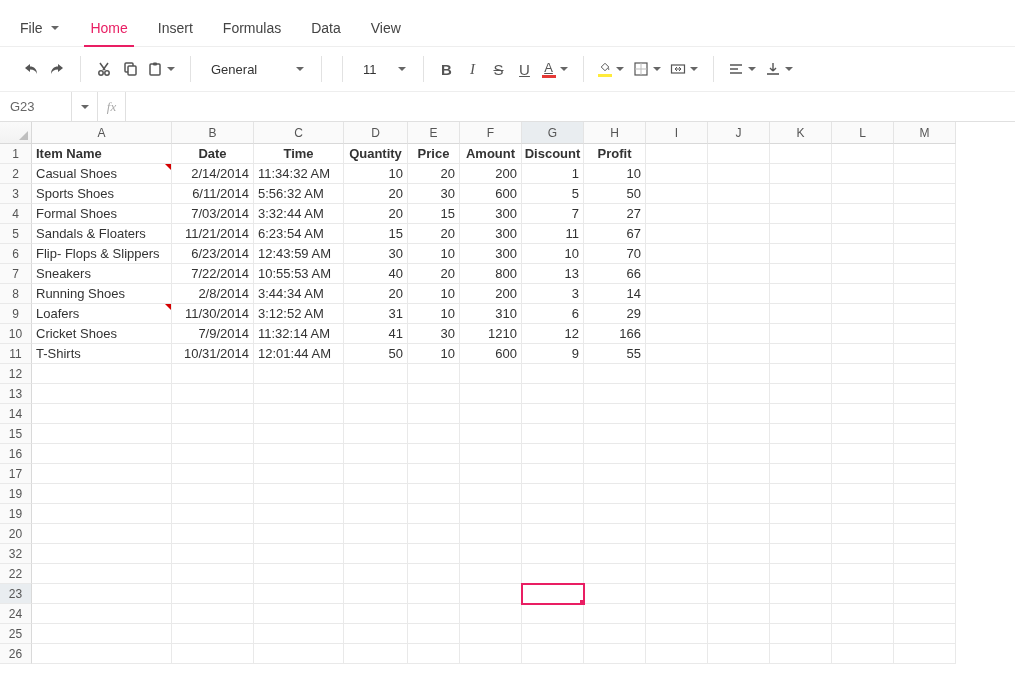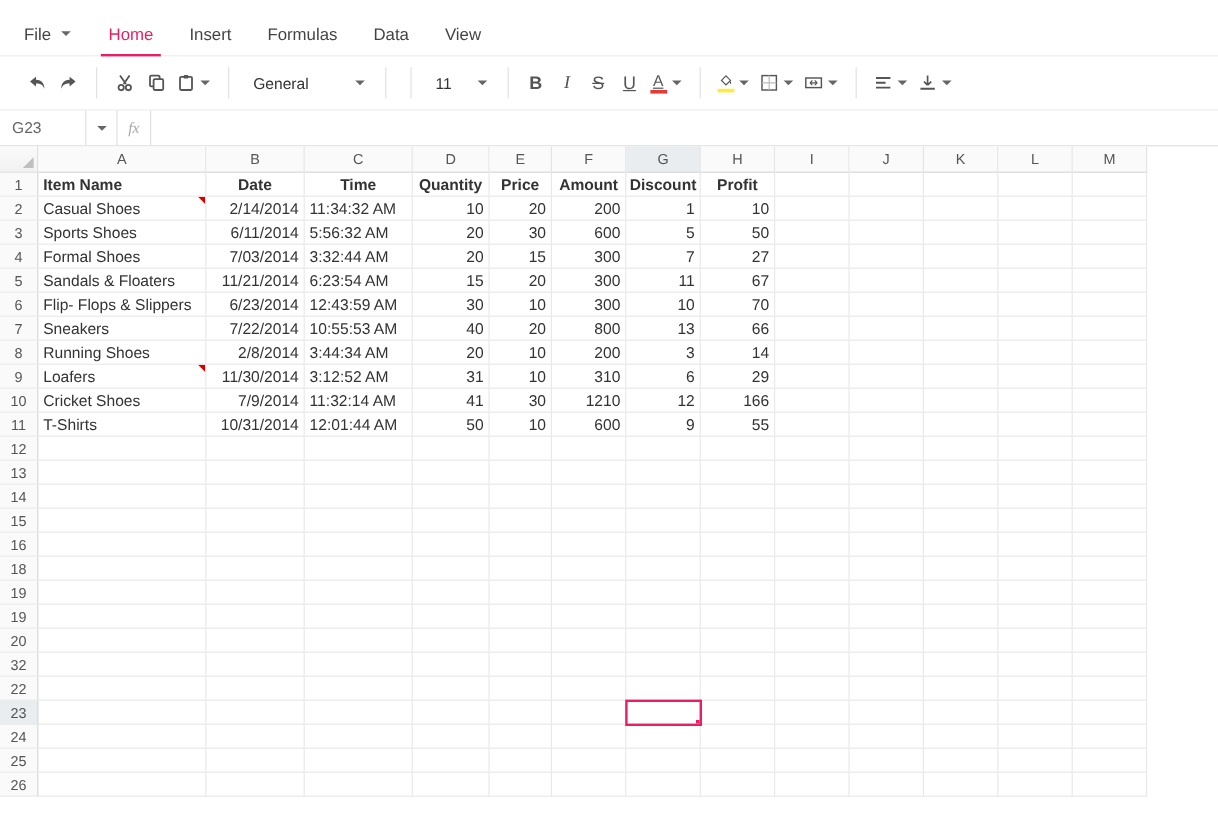--- a/index.html
+++ b/index.html
@@ -386,21 +386,21 @@
       <div class="rowhead">7</div>
       <div class="rowhead">8</div>
       <div class="rowhead">9</div>
       <div class="rowhead">10</div>
       <div class="rowhead">11</div>
       <div class="rowhead">12</div>
       <div class="rowhead">13</div>
       <div class="rowhead">14</div>
       <div class="rowhead">15</div>
       <div class="rowhead">16</div>
-      <div class="rowhead">18</div>
+      <div class="rowhead">17</div>
       <div class="rowhead">19</div>
       <div class="rowhead">19</div>
       <div class="rowhead">20</div>
       <div class="rowhead">32</div>
       <div class="rowhead">22</div>
       <div class="rowhead hilite">23</div>
       <div class="rowhead">24</div>
       <div class="rowhead">25</div>
       <div class="rowhead">26</div>
     </div>

